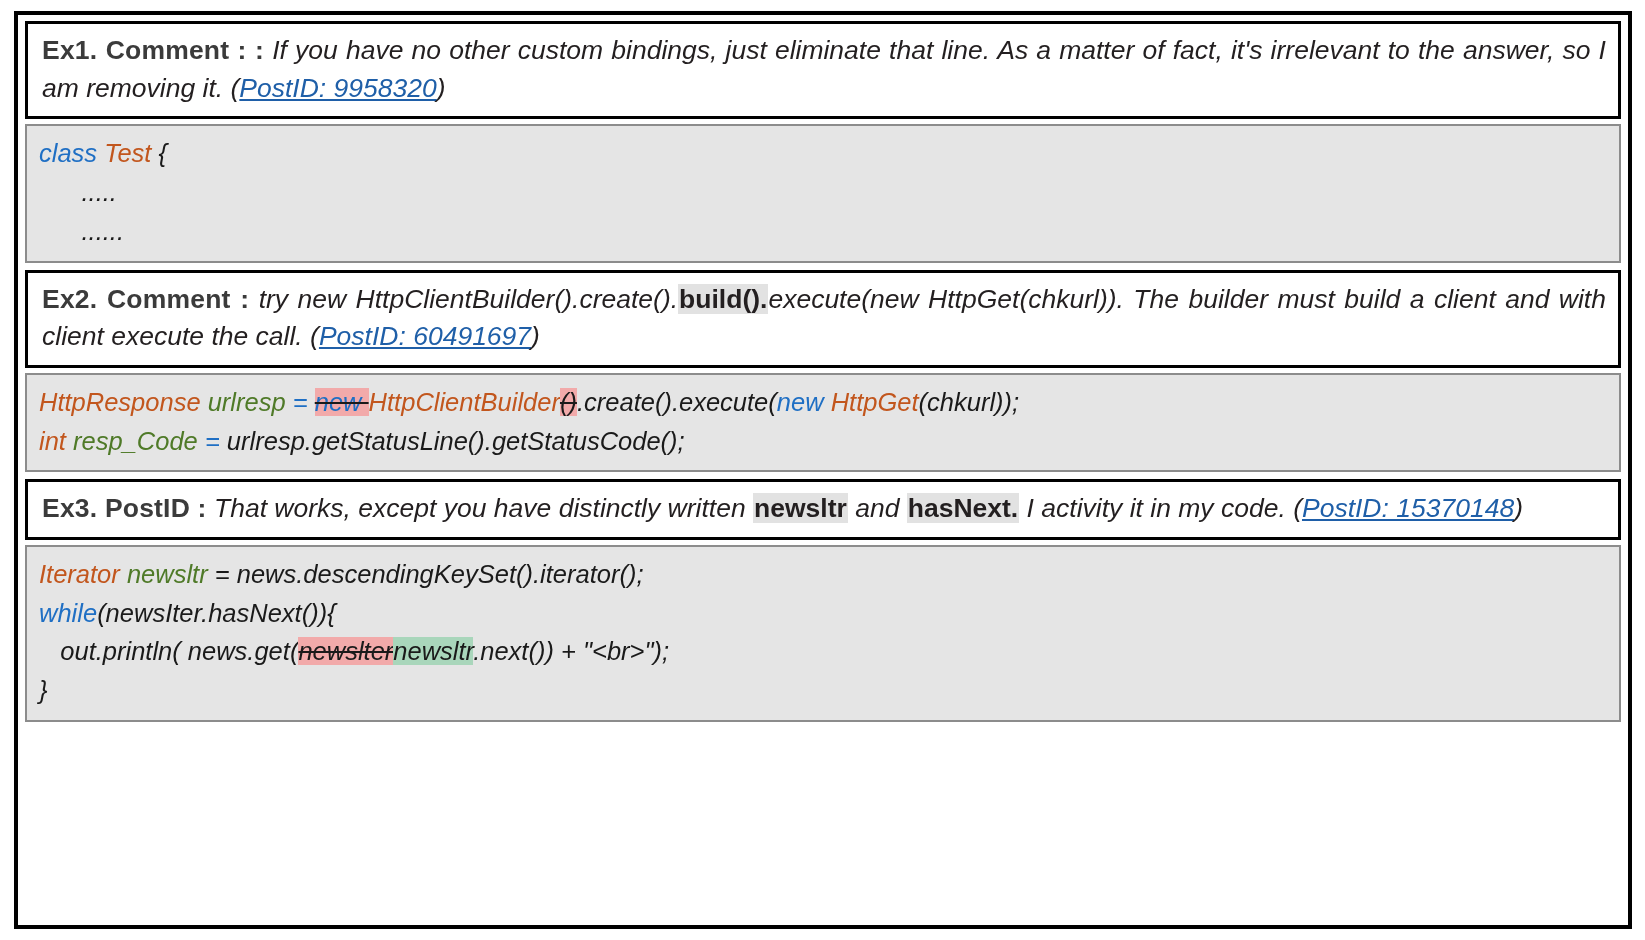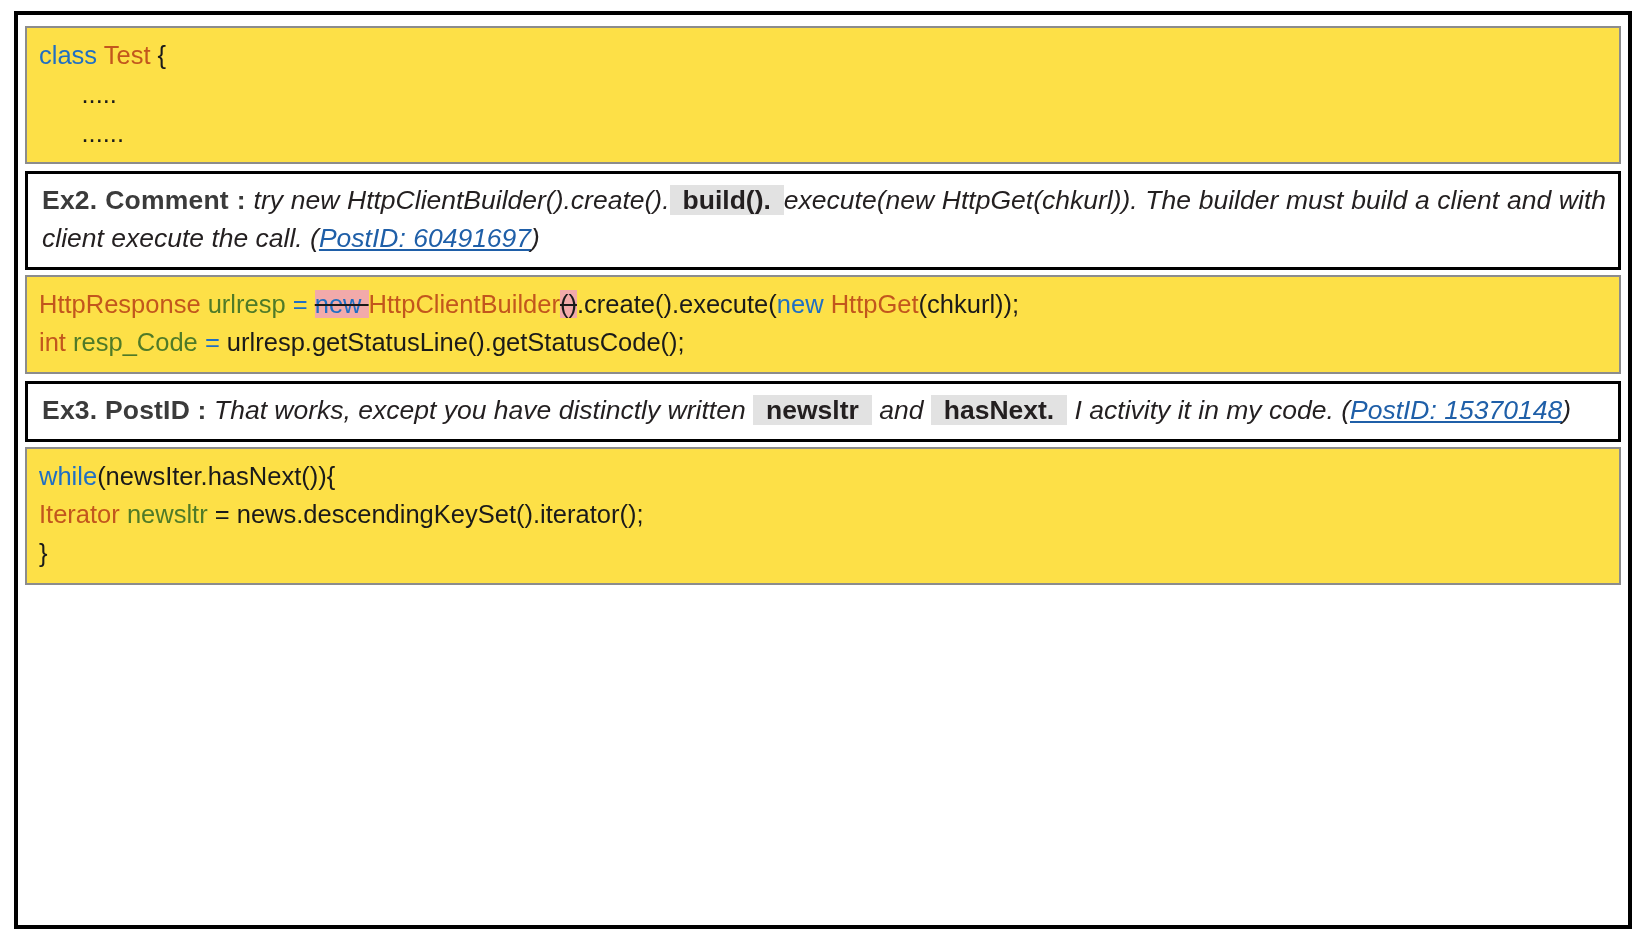--- a/index.html
+++ b/index.html
@@ -57,35 +57,36 @@
     font-weight: bold;
     font-style: normal;
     color: #3b3b3b;
     letter-spacing: 0.2px;
   }
   .comment-body { font-style: italic; }
   .hl-gray {
     background: #e2e2e2;
     font-weight: bold;
     font-style: normal;
-    padding: 0 13px;
+    padding: 0 1px;
   }
   .postlink {
     color: #1f5fa8;
     text-decoration: underline;
     font-style: italic;
   }
 
   
   .code-box {
     box-sizing: border-box;
     border: 2px solid #8c8c8c;
-    background: #fde047;
+    background: #e5e5e5;
     padding: 8px 12px 10px 12px;
     margin-top: 5px;
+    font-style: italic;
   }
   .code-line {
     font-size: 25.5px;
     line-height: 1.52;
     color: #1a1a1a;
     white-space: pre;
     font-family: "Liberation Sans", sans-serif;
   }
   .kw      { color: #1f6fc4; }
   .type    { color: #c2561d; }
@@ -103,20 +104,28 @@
     background: #a9d6bb;
   }
 </style>
 </head>
 <body>
 
 <div class="figure">
   <div class="frame">
 
     <div class="example">
+      <div class="comment-box">
+        <div class="comment-text">
+          <span class="comment-label">Ex1. Comment : :</span>
+          <span class="comment-body">
+            <span>If you have no other custom bindings, just eliminate that line. As a matter of fact, it's irrelevant to the answer, so I am removing it. (</span><a class="postlink" href="#">PostID: 9958320</a><span>)</span>
+          </span>
+        </div>
+      </div>
       <div class="code-box">
         <div class="code-line"><span class="kw">class </span><span class="type">Test </span><span class="plain">{</span></div>
         <div class="code-line">      <span class="plain">.....</span></div>
         <div class="code-line">      <span class="plain">......</span></div>
       </div>
     </div>
 
     <div class="example">
       <div class="comment-box">
         <div class="comment-text">
@@ -135,20 +144,21 @@
     <div class="example">
       <div class="comment-box">
         <div class="comment-text">
           <span class="comment-label">Ex3. PostID :</span>
           <span class="comment-body">
             <span>That works, except you have distinctly written </span><span class="hl-gray">newsltr</span><span> and </span><span class="hl-gray">hasNext.</span><span> I activity it in my code. (</span><a class="postlink" href="#">PostID: 15370148</a><span>)</span>
           </span>
         </div>
       </div>
       <div class="code-box">
+        <div class="code-line"><span class="type">Iterator</span><span class="plain"> </span><span class="var">newsltr</span><span class="plain"> = news.descendingKeySet().iterator();</span></div>
         <div class="code-line"><span class="kw">while</span><span class="plain">(newsIter.hasNext()){</span></div>
-        <div class="code-line"><span class="type">Iterator</span><span class="plain"> </span><span class="var">newsltr</span><span class="plain"> = news.descendingKeySet().iterator();</span></div>
+        <div class="code-line">   <span class="plain">out.println( news.get(</span><span class="plain del">newslter</span><span class="plain ins">newsltr</span><span class="plain">.next()) + "&lt;br&gt;");</span></div>
         <div class="code-line"><span class="plain">}</span></div>
       </div>
     </div>
 
   </div>
 </div>
 
 </body></html>

